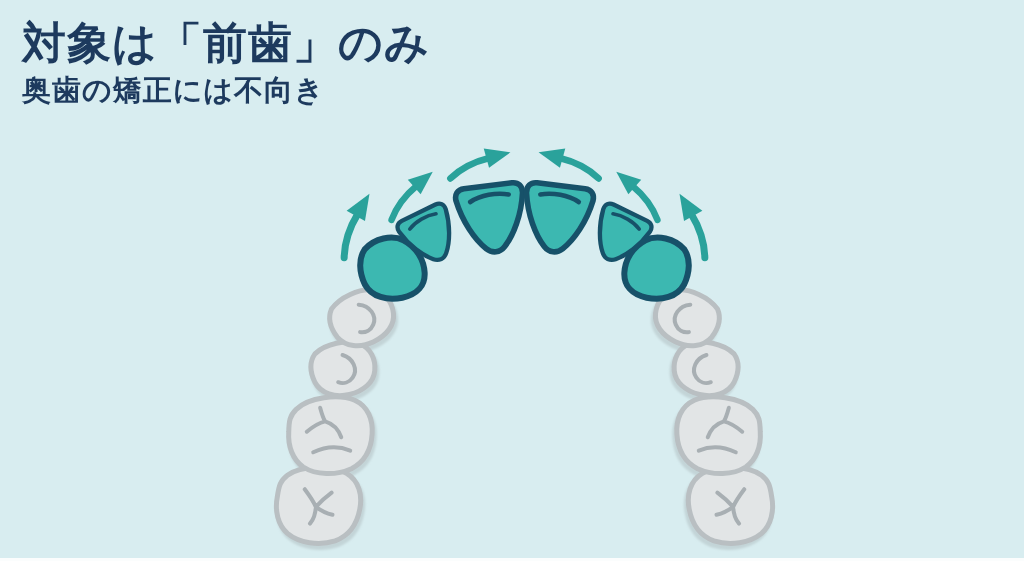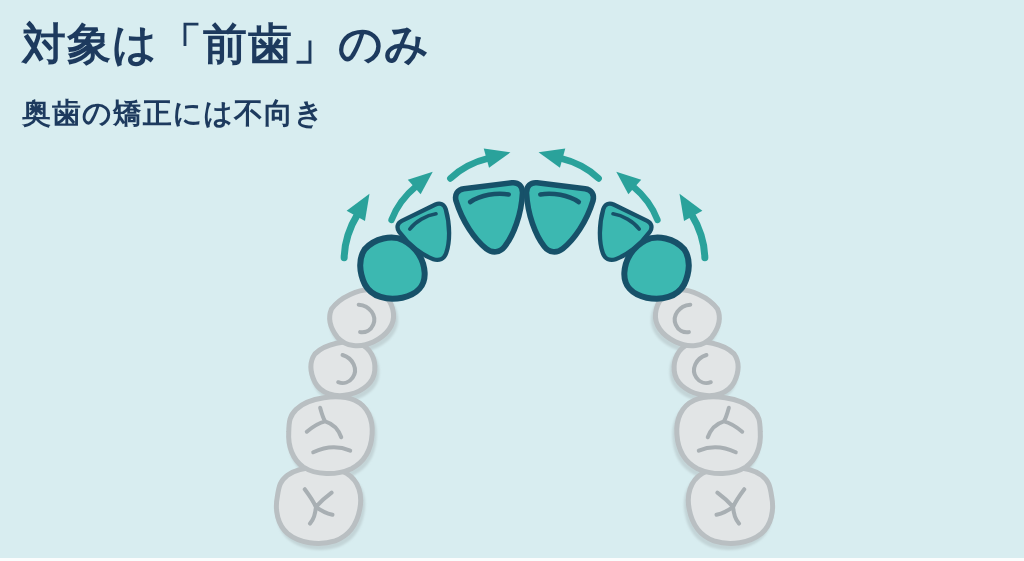--- a/index.html
+++ b/index.html
@@ -10,28 +10,28 @@
     --tooth-back:#e2e5e6;
     --tooth-back-outline:#b9bfc2;
     --tooth-back-detail:#a8afb3;
     --arrow:#2aa29b;
     --bottom-edge:#fbfdfd;
   }
   *{margin:0;padding:0;box-sizing:border-box;}
   html,body{width:1024px;height:561px;overflow:hidden;}
   body{background:var(--bg);font-family:"Liberation Sans","DejaVu Sans",sans-serif;position:relative;}
   .stage{position:absolute;inset:0;background:var(--bg);}
-  .header{position:absolute;left:22px;top:18px;}
+  .header{position:absolute;left:22px;top:18px;font-family:Liberation Serif, serif;}
   .title{
     font-size:44px;font-weight:800;color:var(--ink);
     letter-spacing:1px;line-height:1.2;
   }
   .subtitle{
     font-size:29px;font-weight:800;color:var(--ink);
-    letter-spacing:1px;margin-top:25px;line-height:1.2;
+    letter-spacing:1px;margin-top:2px;line-height:1.2;
   }
   .diagram{position:absolute;left:0;top:0;width:1024px;height:561px;}
   .tf{fill:var(--tooth-front);stroke:var(--tooth-front-outline);stroke-width:6;stroke-linejoin:round;}
   .tf-line{fill:none;stroke:var(--tooth-front-outline);stroke-width:5;stroke-linecap:round;}
   .tb{fill:var(--tooth-back);stroke:var(--tooth-back-outline);stroke-width:5;stroke-linejoin:round;}
   .tb-line{fill:none;stroke:var(--tooth-back-detail);stroke-width:4;stroke-linecap:round;}
   .ar-shaft{fill:none;stroke:var(--arrow);stroke-width:7;stroke-linecap:round;}
   .ar-head{fill:var(--arrow);}
   .bottom-edge{position:absolute;left:0;bottom:0;width:1024px;height:3px;background:var(--bottom-edge);}
 </style>

